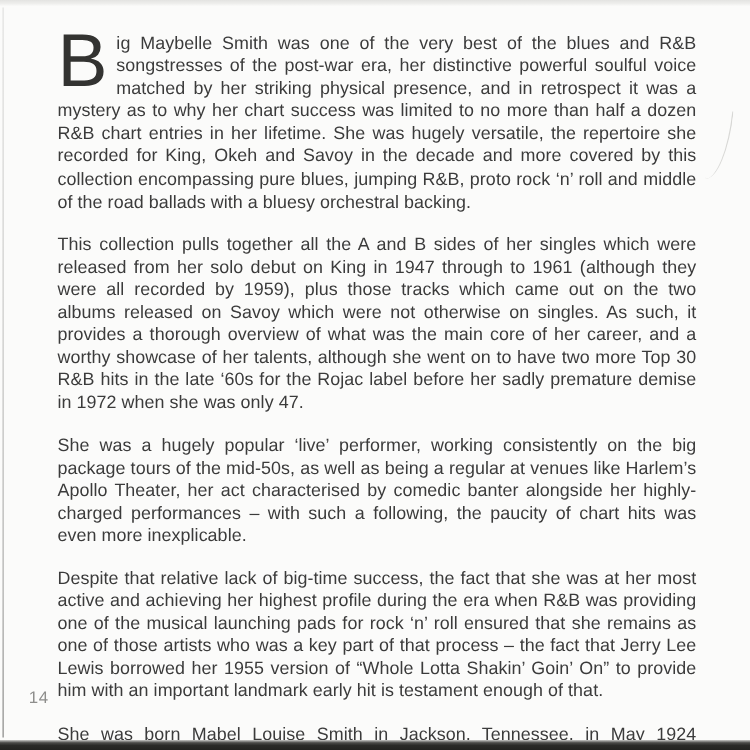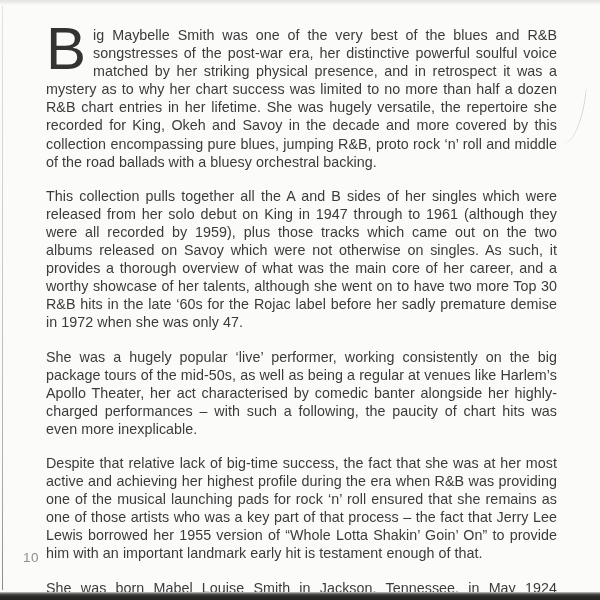--- a/index.html
+++ b/index.html
@@ -92,17 +92,17 @@
 
     <p class="para">This collection pulls together all the A and B sides of her singles which were released from her solo debut on King in 1947 through to 1961 (although they were all recorded by 1959), plus those tracks which came out on the two albums released on Savoy which were not otherwise on singles. As such, it provides a thorough overview of what was the main core of her career, and a worthy showcase of her talents, although she went on to have two more Top 30 R&amp;B hits in the late ‘60s for the Rojac label before her sadly premature demise in 1972 when she was only 47.</p>
 
     <p class="para">She was a hugely popular ‘live’ performer, working consistently on the big package tours of the mid-50s, as well as being a regular at venues like Harlem’s Apollo Theater, her act characterised by comedic banter alongside her highly-charged performances – with such a following, the paucity of chart hits was even more inexplicable.</p>
 
     <p class="para">Despite that relative lack of big-time success, the fact that she was at her most active and achieving her highest profile during the era when R&amp;B was providing one of the musical launching pads for rock ‘n’ roll ensured that she remains as one of those artists who was a key part of that process – the fact that Jerry Lee Lewis borrowed her 1955 version of “Whole Lotta Shakin’ Goin’ On” to provide him with an important landmark early hit is testament enough of that.</p>
 
     <p class="para">She was born Mabel Louise Smith in Jackson, Tennessee, in May 1924 (although some</p>
   </div>
 
-  <div class="page-number">10</div>
+  <div class="page-number">14</div>
 
   <div class="edge-bottom"></div>
 
 </div>
 
 </body></html>

